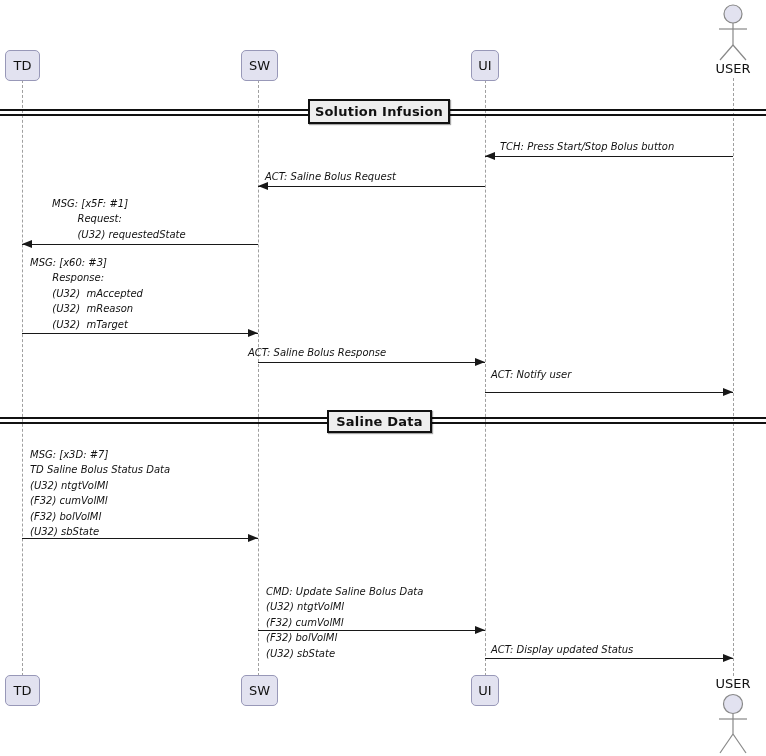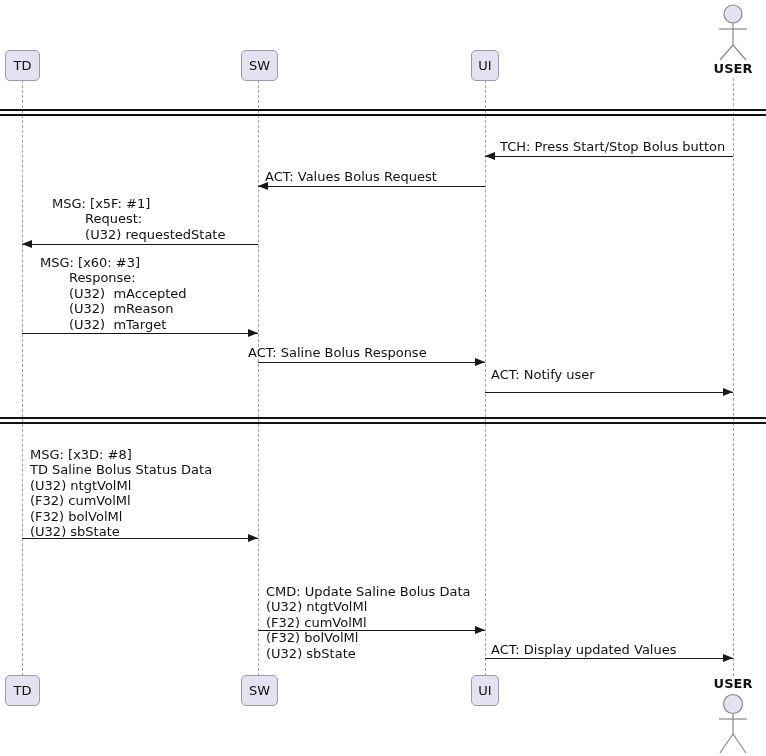--- a/index.html
+++ b/index.html
@@ -2,27 +2,27 @@
 <html style="--participant-fill: #E2E2F0; --participant-border: #9898B8; --divider-fill: #EEEEEE; --divider-border: #111111; --arrow-color: #181818; --lifeline-color: #A0A0A0; --text-color: #111111; --background: #FFFFFF;"><head>
 <meta charset="utf-8">
 <style>
   html,body{margin:0;padding:0;background:#fff;}
   #stage{position:relative;width:766px;height:756px;background:var(--background,#fff);
          overflow:hidden;font-family:"DejaVu Sans",sans-serif;color:var(--text-color,#111);}
   .lifeline{position:absolute;width:0;border-left:1px dashed var(--lifeline-color,#A0A0A0);}
   .pbox{position:absolute;height:29px;background:var(--participant-fill,#E2E2F0);
         border:1px solid var(--participant-border,#9898B8);border-radius:5px;
         display:flex;align-items:center;justify-content:center;font-size:13px;}
-  .plabel{position:absolute;font-size:13px;text-align:center;font-weight:bold;}
+  .plabel{position:absolute;font-size:13px;text-align:center;}
   .dline{position:absolute;left:0;width:766px;height:2px;background:var(--divider-border,#111);}
   .dlabel{position:absolute;background:var(--divider-fill,#EEEEEE);
           border:2px solid var(--divider-border,#111);box-shadow:1px 1px 1px rgba(0,0,0,.35);
           display:flex;align-items:center;justify-content:center;
           font-weight:bold;font-size:13px;letter-spacing:.2px;}
-  .mtext{position:absolute;font-size:13px;line-height:15.4px;white-space:pre;}
+  .mtext{position:absolute;font-size:10px;line-height:15.4px;white-space:pre;font-style:italic;}
   .mline{position:absolute;height:1px;background:var(--arrow-color,#181818);}
   .ah{position:absolute;width:0;height:0;border-top:4px solid transparent;border-bottom:4px solid transparent;}
   .ah.r{border-left:10px solid var(--arrow-color,#181818);}
   .ah.l{border-right:10px solid var(--arrow-color,#181818);}
   .actor{position:absolute;}
   .actor line{stroke:#888;stroke-width:1.2;fill:none;}
   .actor circle{fill:var(--participant-fill,#E2E2F0);stroke:#888;stroke-width:1.2;}
 </style>
 </head>
 <body>
@@ -32,20 +32,22 @@
   <div class="lifeline" style="left:22px;top:80px;height:596px"></div>
   <div class="lifeline" style="left:258px;top:80px;height:596px"></div>
   <div class="lifeline" style="left:485px;top:80px;height:596px"></div>
   <div class="lifeline" style="left:733px;top:78px;height:598px"></div>
 
   <div class="dline" style="top:109px"></div>
   <div class="dline" style="top:114px"></div>
   <div class="dline" style="top:417px"></div>
   <div class="dline" style="top:422px"></div>
 
+  <div class="dlabel" style="left:308px;top:99px;width:138px;height:21px">Solution Infusion</div>
+  <div class="dlabel" style="left:327px;top:410px;width:101px;height:19px">Saline Data</div>
 
   <div class="pbox" style="left:5px;top:50px;width:33px">
       <span>TD</span>
     </div>
   <div class="pbox" style="left:241px;top:50px;width:35px">
       <span>SW</span>
     </div>
   <div class="pbox" style="left:471px;top:50px;width:26px">
       <span>UI</span>
     </div>
@@ -78,35 +80,35 @@
     <line x1="21" y1="42" x2="34" y2="61"></line>
   </svg>
 
   <div>
     <div class="mtext" style="left:500px;top:139px">TCH: Press Start/Stop Bolus button</div>
     <div class="mline" style="left:485px;top:156px;width:248px"></div>
     <div class="ah l" style="left:485px;top:152px"></div>
   </div>
 
   <div>
-    <div class="mtext" style="left:265px;top:169px">ACT: Values Bolus Request</div>
+    <div class="mtext" style="left:265px;top:169px">ACT: Saline Bolus Request</div>
     <div class="mline" style="left:258px;top:186px;width:227px"></div>
     <div class="ah l" style="left:258px;top:182px"></div>
   </div>
 
   <div>
     <div class="mtext" style="left:52px;top:196px">MSG: [x5F: #1]
         Request:
         (U32) requestedState</div>
     <div class="mline" style="left:22px;top:244px;width:236px"></div>
     <div class="ah l" style="left:22px;top:240px"></div>
   </div>
 
   <div>
-    <div class="mtext" style="left:40px;top:255px">MSG: [x60: #3]
+    <div class="mtext" style="left:30px;top:255px">MSG: [x60: #3]
        Response:
        (U32)  mAccepted
        (U32)  mReason
        (U32)  mTarget</div>
     <div class="mline" style="left:22px;top:333px;width:236px"></div>
     <div class="ah r" style="left:248px;top:329px"></div>
   </div>
 
   <div>
     <div class="mtext" style="left:248px;top:345px">ACT: Saline Bolus Response</div>
@@ -114,39 +116,39 @@
     <div class="ah r" style="left:475px;top:358px"></div>
   </div>
 
   <div>
     <div class="mtext" style="left:491px;top:367px">ACT: Notify user</div>
     <div class="mline" style="left:485px;top:392px;width:248px"></div>
     <div class="ah r" style="left:723px;top:388px"></div>
   </div>
 
   <div>
-    <div class="mtext" style="left:30px;top:447px">MSG: [x3D: #8]
+    <div class="mtext" style="left:30px;top:447px">MSG: [x3D: #7]
 TD Saline Bolus Status Data
 (U32) ntgtVolMl
 (F32) cumVolMl
 (F32) bolVolMl
 (U32) sbState</div>
     <div class="mline" style="left:22px;top:538px;width:236px"></div>
     <div class="ah r" style="left:248px;top:534px"></div>
   </div>
 
   <div>
     <div class="mtext" style="left:266px;top:584px">CMD: Update Saline Bolus Data
 (U32) ntgtVolMl
 (F32) cumVolMl
 (F32) bolVolMl
 (U32) sbState</div>
     <div class="mline" style="left:258px;top:630px;width:227px"></div>
     <div class="ah r" style="left:475px;top:626px"></div>
   </div>
 
   <div>
-    <div class="mtext" style="left:491px;top:642px">ACT: Display updated Values</div>
+    <div class="mtext" style="left:491px;top:642px">ACT: Display updated Status</div>
     <div class="mline" style="left:485px;top:658px;width:248px"></div>
     <div class="ah r" style="left:723px;top:654px"></div>
   </div>
 
 </div>
 
 </body></html>

